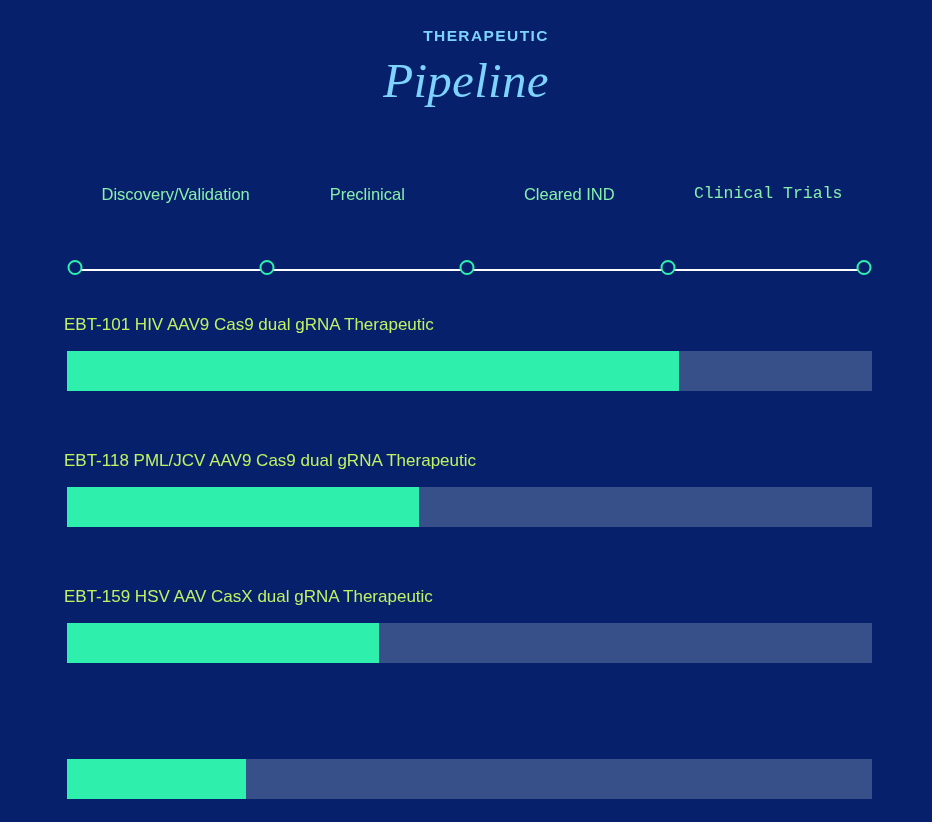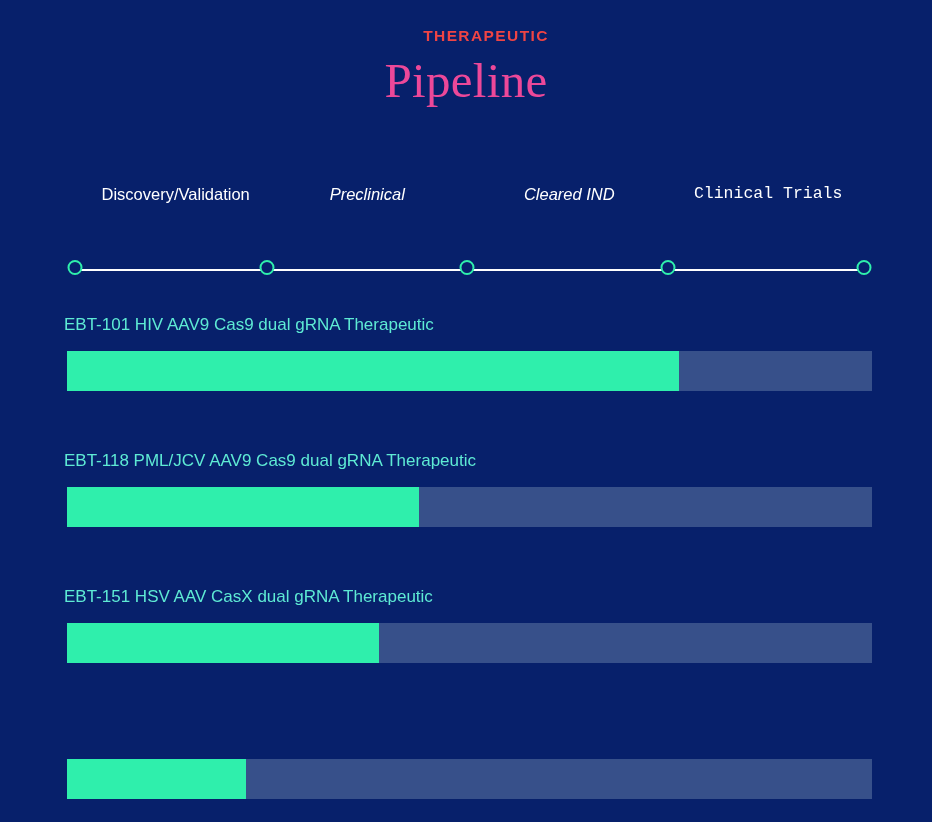--- a/index.html
+++ b/index.html
@@ -18,51 +18,52 @@
     width: 932px;
     height: 822px;
   }
 
   
   .header {
     padding-top: 26px;
     text-align: center;
   }
   .eyebrow {
-    color: #ef4444;
+    color: #7dd3fc;
     font-family: "Liberation Sans", sans-serif;
     font-size: 15.5px;
     font-weight: bold;
     letter-spacing: 1.4px;
     line-height: 20px;
     padding-left: 40px;
   }
   .title {
-    color: #ec4899;
+    color: #7dd3fc;
     font-family: "Liberation Serif", serif;
     font-size: 49px;
     font-weight: normal;
     line-height: 58px;
     margin-top: 6px;
     letter-spacing: 0.3px;
+    font-style: italic;
   }
 
   
   .stages {
     position: absolute;
     left: 67px;
     top: 180px;
     width: 805px;
     height: 30px;
   }
   .stage-label {
     position: absolute;
     top: 0;
     text-align: center;
-    color: #ffffff;
+    color: #86efac;
     font-size: 16.5px;
     line-height: 28px;
     white-space: nowrap;
     transform: translateX(-50%);
   }
 
   
   .milestones {
     position: absolute;
     left: 67px;
@@ -98,21 +99,21 @@
     width: 932px;
   }
   .program-row {
     position: relative;
     height: 136px;
   }
   .program-name {
     position: absolute;
     left: 64px;
     top: 0;
-    color: #5eead4;
+    color: #bef264;
     font-size: 17px;
     line-height: 26px;
     white-space: nowrap;
   }
   .bar-track {
     position: absolute;
     left: 67px;
     top: 39px;
     width: 805px;
     height: 40px;
@@ -131,22 +132,22 @@
 
 <div class="page">
 
   <div class="header">
     <div class="eyebrow">THERAPEUTIC</div>
     <div class="title">Pipeline</div>
   </div>
 
   <div class="stages">
       <div class="stage-label" style="left: 13.5%;">Discovery/Validation</div>
-      <div class="stage-label" style="left: 37.3%; font-style: italic;">Preclinical</div>
-      <div class="stage-label" style="left: 62.4%; font-style: italic;">Cleared IND</div>
+      <div class="stage-label" style="left: 37.3%;">Preclinical</div>
+      <div class="stage-label" style="left: 62.4%;">Cleared IND</div>
       <div class="stage-label" style="left: 87.1%; font-family: Liberation Mono, monospace;">Clinical Trials</div>
     </div>
 
   <div class="milestones">
     <div class="milestone-line"></div>
   <div class="milestone-dot" style="left: 1%;"></div>
       <div class="milestone-dot" style="left: 24.9%;"></div>
       <div class="milestone-dot" style="left: 49.7%;"></div>
       <div class="milestone-dot" style="left: 74.6%;"></div>
       <div class="milestone-dot" style="left: 99%;"></div>
@@ -159,21 +160,21 @@
           <div class="bar-fill" style="width: 76%;"></div>
         </div>
       </div>
       <div class="program-row">
         <div class="program-name">EBT-118 PML/JCV AAV9 Cas9 dual gRNA Therapeutic</div>
         <div class="bar-track">
           <div class="bar-fill" style="width: 43.7%;"></div>
         </div>
       </div>
       <div class="program-row">
-        <div class="program-name">EBT-151 HSV AAV CasX dual gRNA Therapeutic</div>
+        <div class="program-name">EBT-159 HSV AAV CasX dual gRNA Therapeutic</div>
         <div class="bar-track">
           <div class="bar-fill" style="width: 38.8%;"></div>
         </div>
       </div>
       <div class="program-row">
         <div class="bar-track">
           <div class="bar-fill" style="width: 22.2%;"></div>
         </div>
       </div>
     </div>

